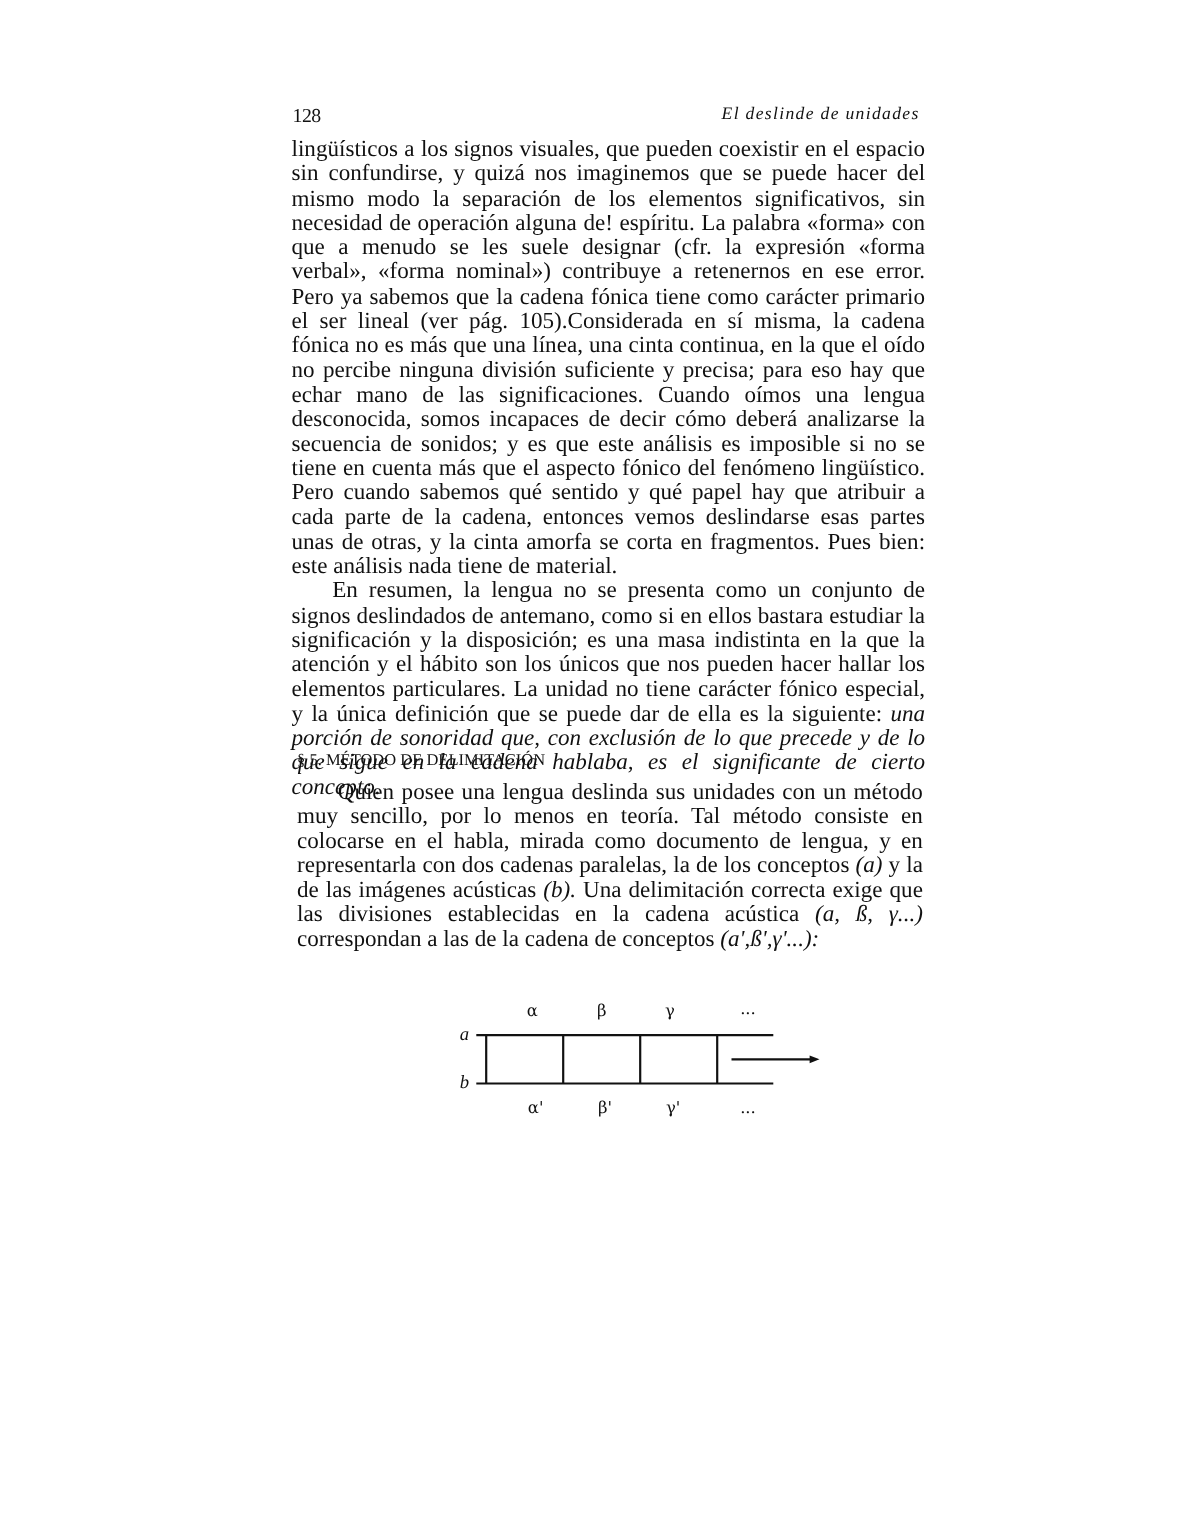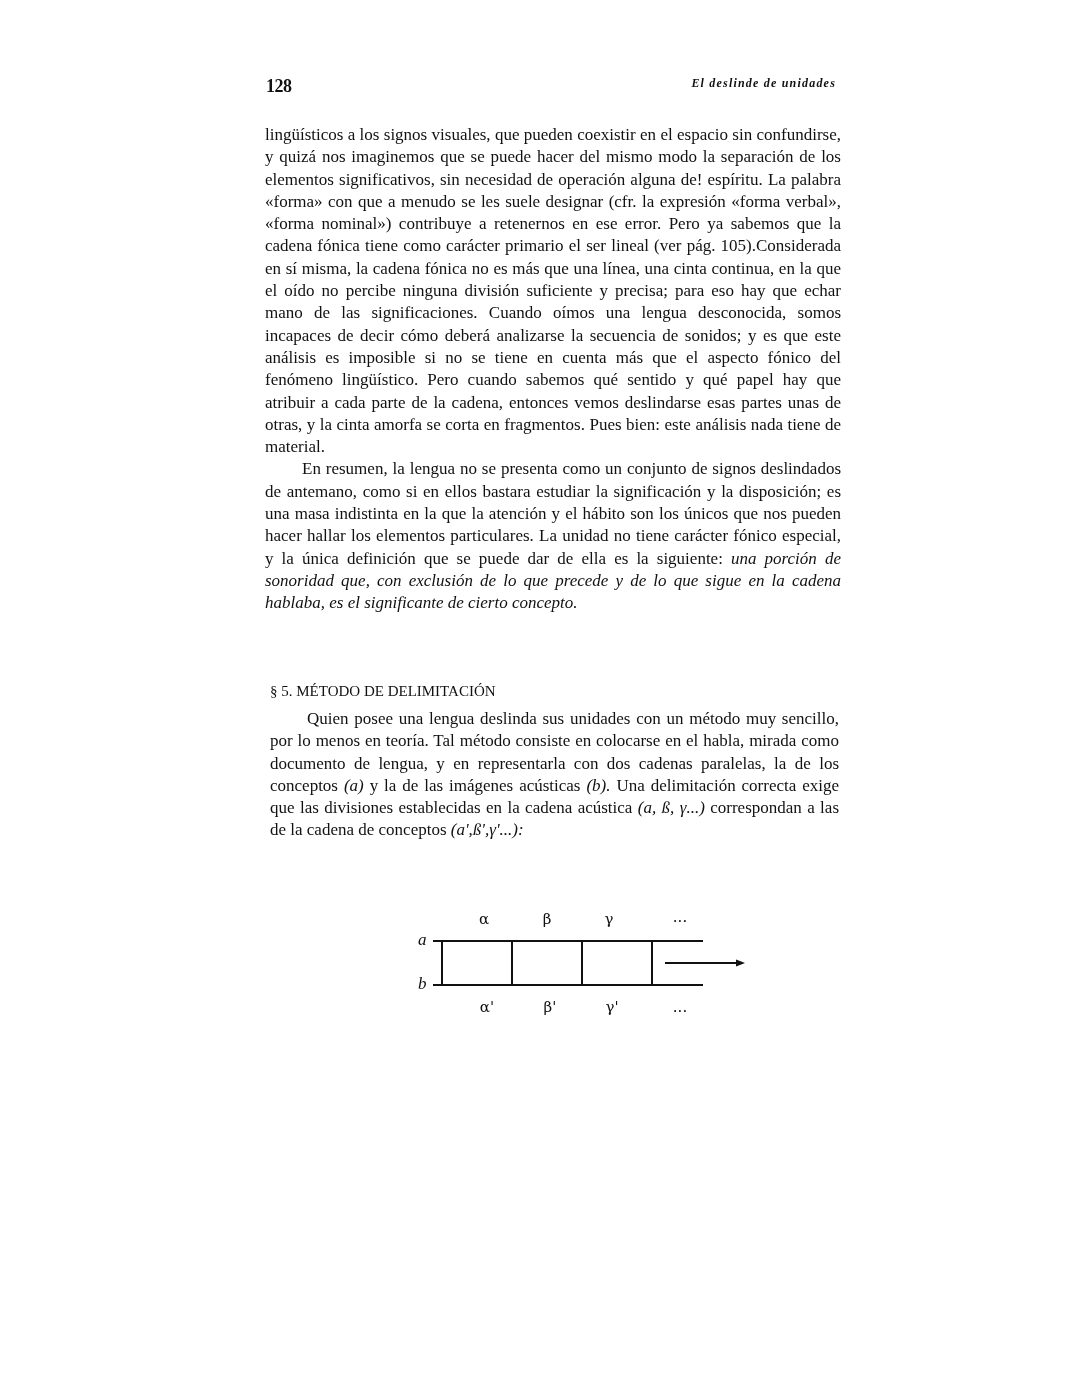--- a/index.html
+++ b/index.html
@@ -10,46 +10,45 @@
     body {
       width: 1080px;
       height: 1397px;
       position: relative;
       overflow: hidden;
       font-family: "Liberation Serif", "DejaVu Serif", serif;
       color: #111111;
     }
     .page-header {
       position: absolute;
-      top: 76px;
+      top: 95px;
       left: 266px;
       width: 570px;
       height: 24px;
-      font-weight: bold;
     }
     .page-number {
       position: absolute;
       left: 0;
       top: 0;
       font-size: 18px;
       letter-spacing: -0.5px;
     }
     .running-title {
       position: absolute;
       right: 0;
       top: 0;
-      font-size: 12px;
+      font-size: 16px;
       font-style: italic;
       letter-spacing: 1.2px;
     }
     .text-block {
       position: absolute;
       left: 265px;
       width: 576px;
-      font-size: 17px;
+      font-size: 21px;
       line-height: 22.3px;
       text-align: justify;
     }
     .text-block p {
       margin: 0;
       text-align: justify;
     }
     .indent {
       text-indent: 37px;
     }

